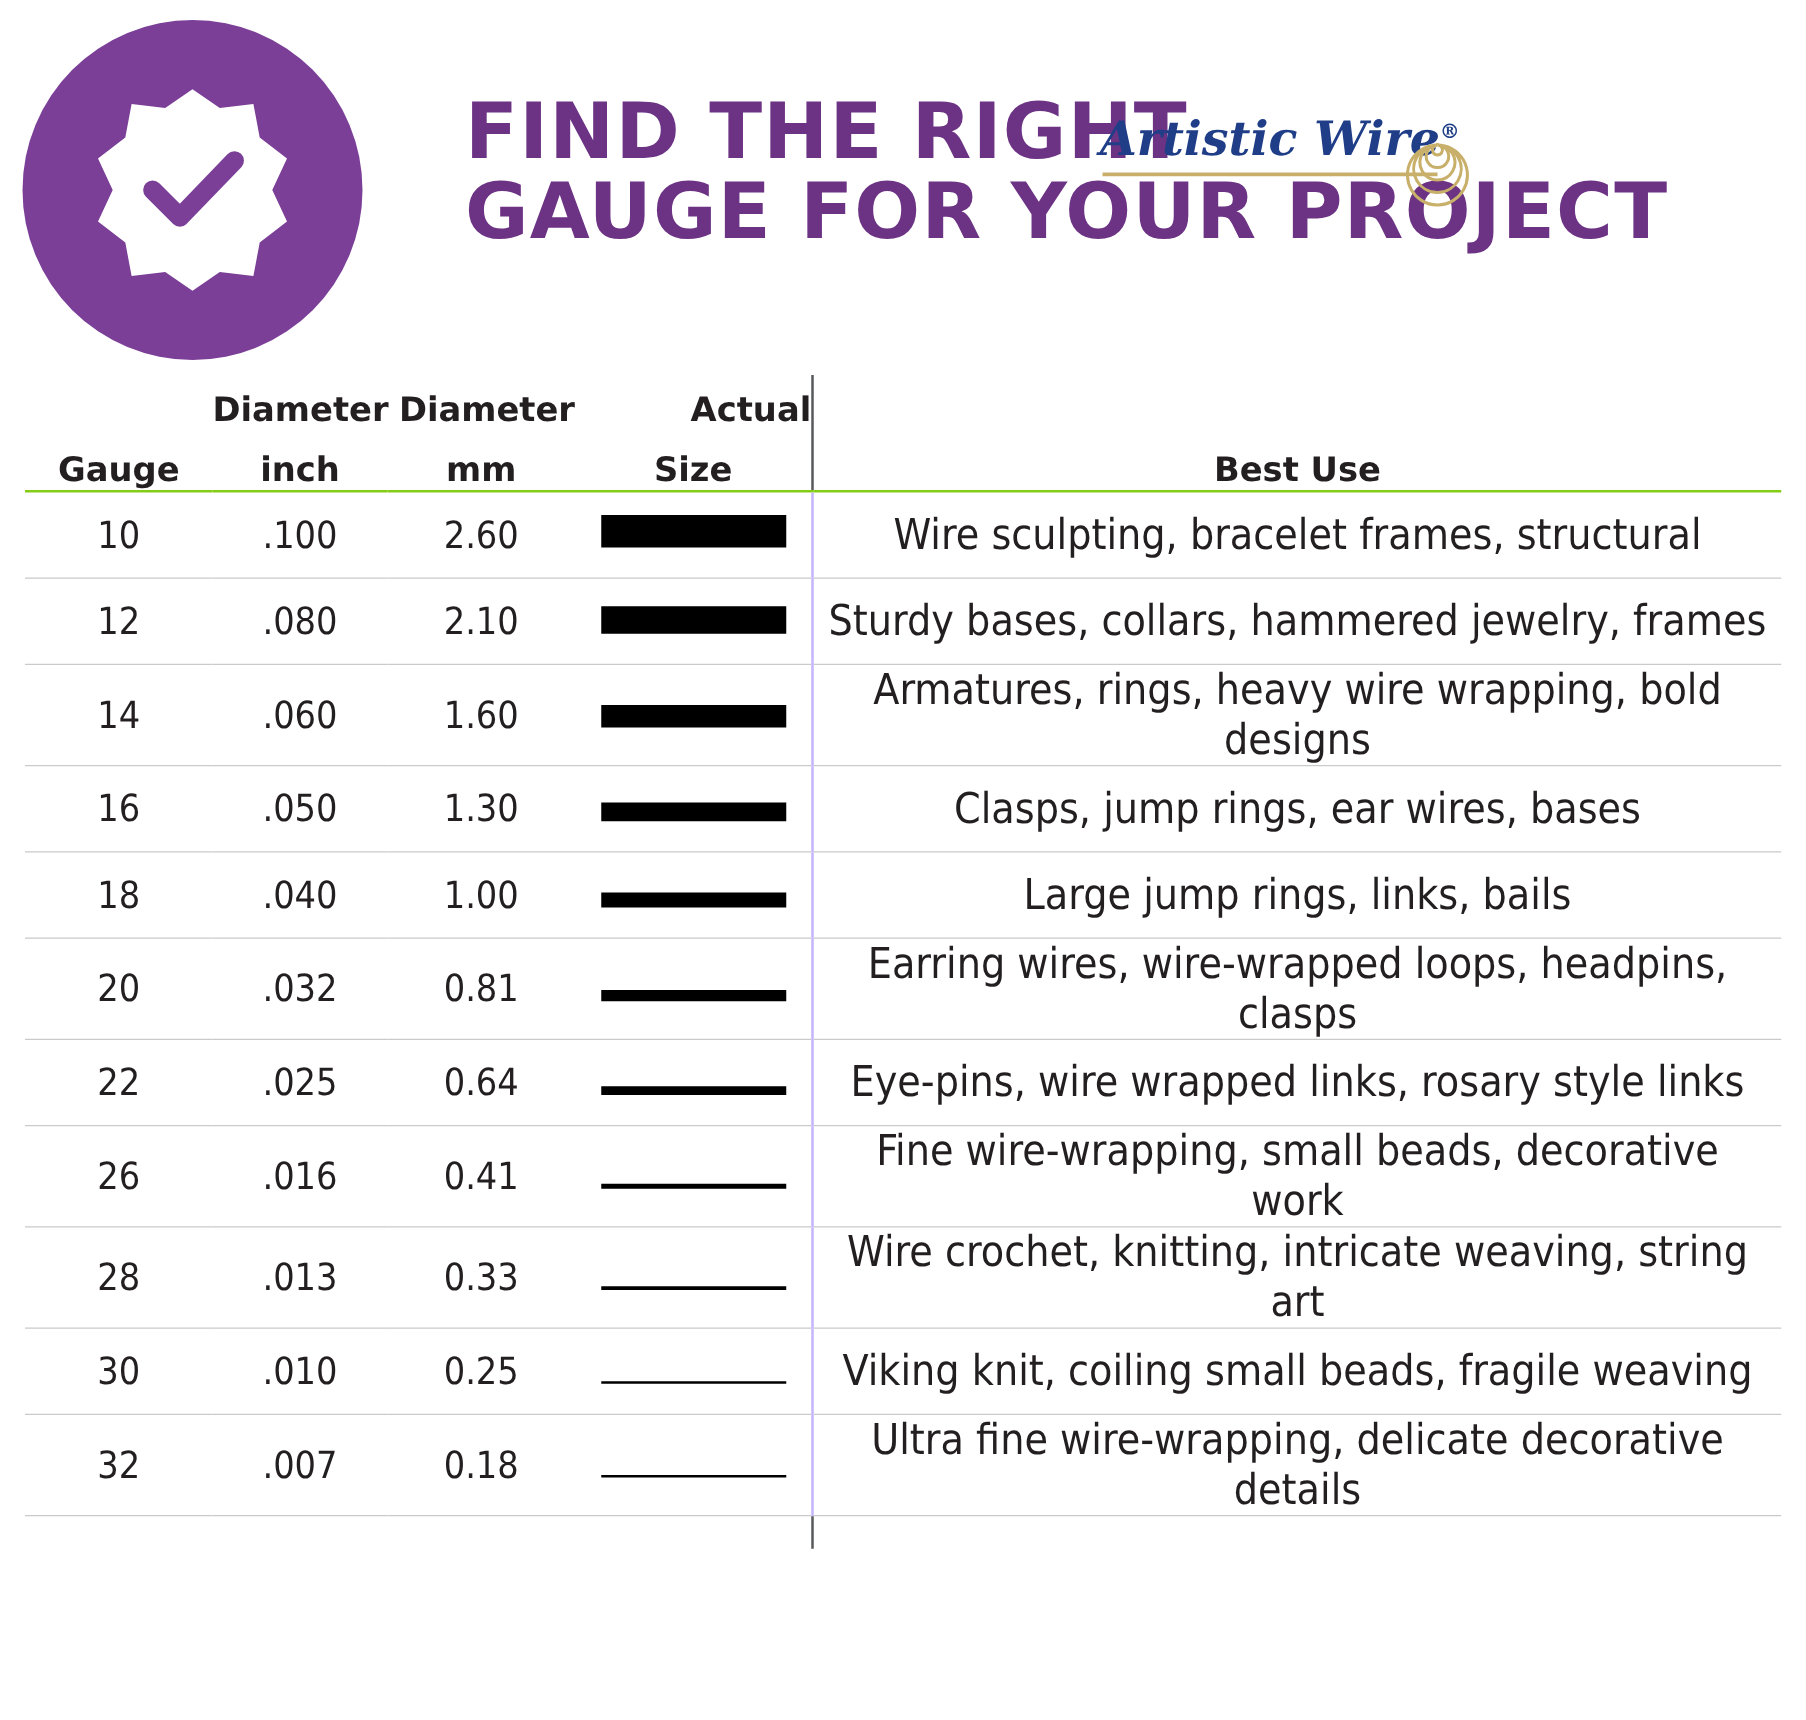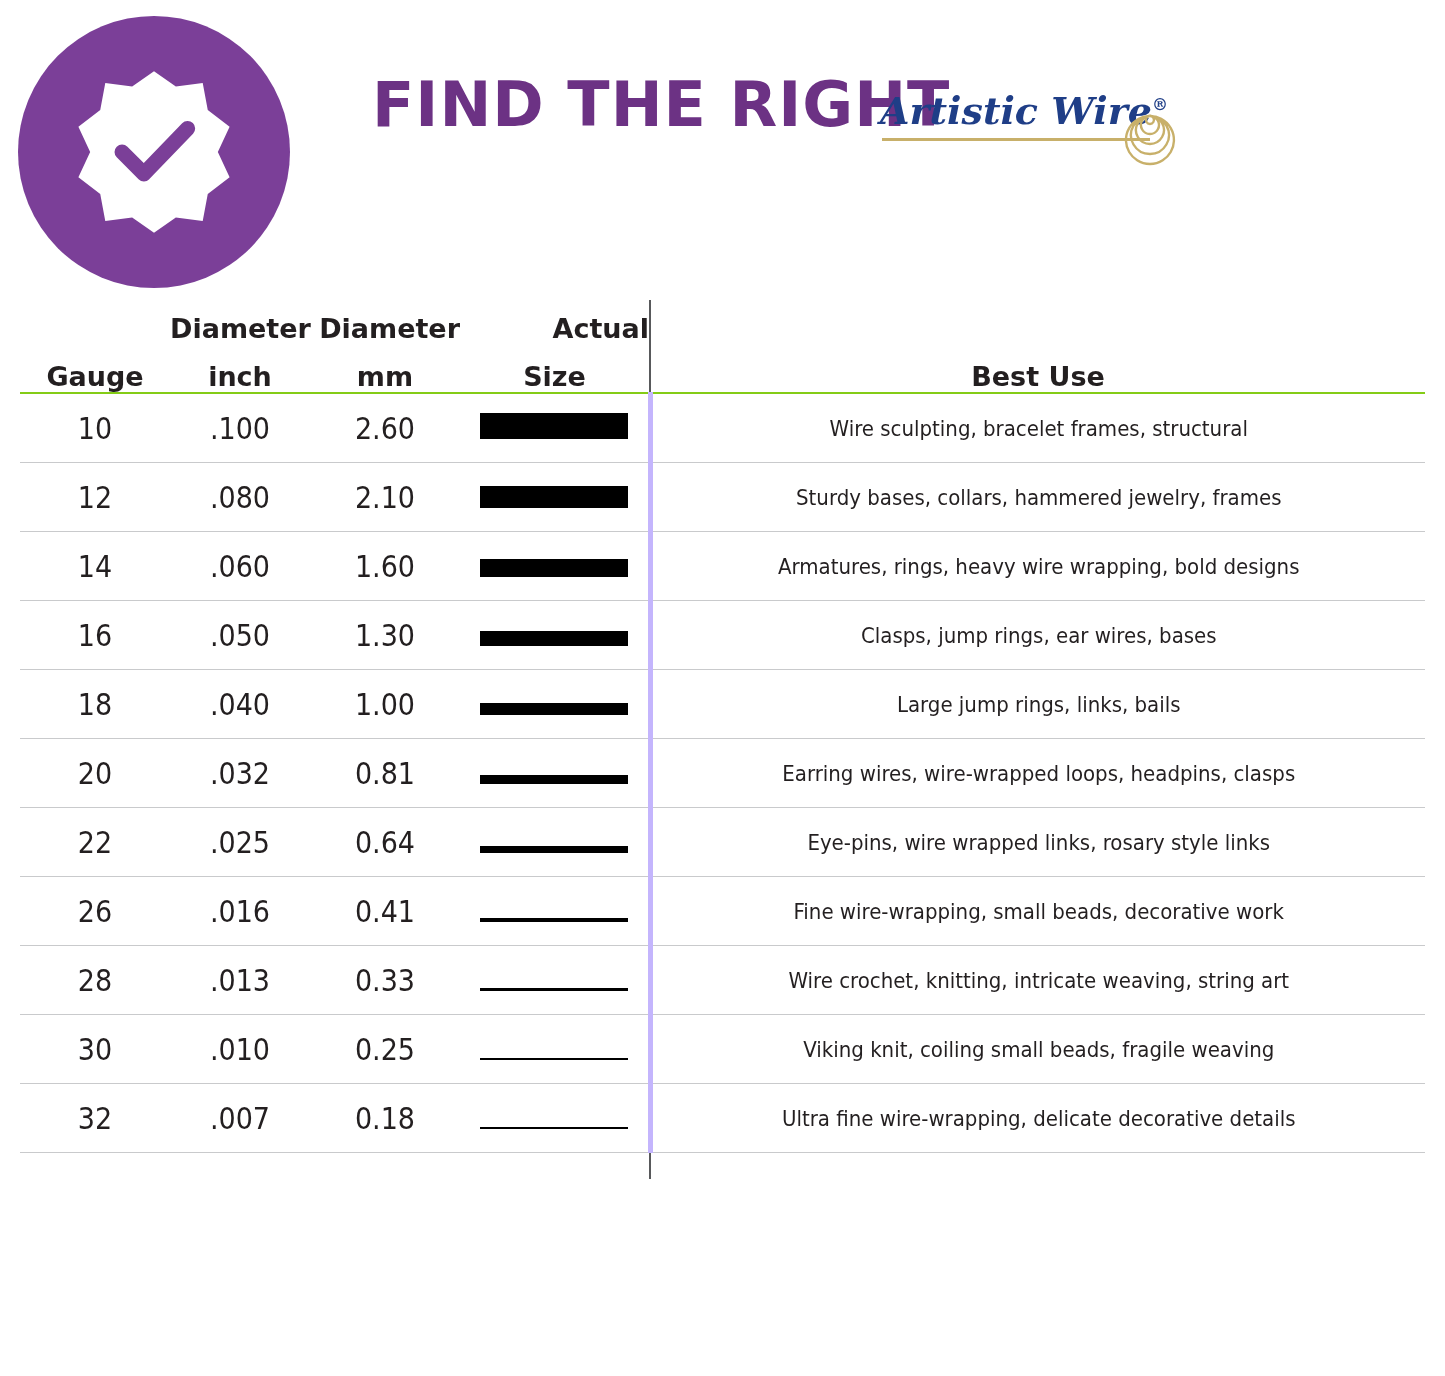--- a/index.html
+++ b/index.html
@@ -137,23 +137,23 @@
   .row td {
     height: 68px;
     border-bottom: 1px solid #c9cacc;
     font-family: "DejaVu Sans Condensed", "DejaVu Sans", sans-serif;
     font-size: 30px;
     color: #231f20;
     text-align: center;
     vertical-align: middle;
   }
   .row td.use {
-    font-size: 22px;
+    font-size: 34px;
     text-align: center;
-    border-left: 5px solid #c4b5fd;
+    border-left: 2px solid #c4b5fd;
     padding: 0 10px;
   }
   .hdr-bot td.use-head {
     border-left: 2px solid #58595b;
   }
   .hdr-top td.use-head-top {
     border-left: 2px solid #58595b;
   }
   .swatch-cell {
     text-align: center;
@@ -181,20 +181,21 @@
     <div class="badge-circle">
       <svg class="badge-star" viewBox="0 0 100 100">
         <path d="M50 2 L63 11 L79 9 L82 25 L95 35 L88 50 L95 65 L82 75 L79 91 L63 89 L50 98 L37 89 L21 91 L18 75 L5 65 L12 50 L5 35 L18 25 L21 9 L37 11 Z" fill="#ffffff"></path>
         <path d="M31 50 L44 63 L70 36" fill="none" stroke="#7b3f98" stroke-width="9" stroke-linecap="round" stroke-linejoin="round"></path>
       </svg>
     </div>
   </div>
 
   <div class="title-block">
     <div class="title-line">FIND THE RIGHT</div>
+    <div class="title-line">GAUGE FOR YOUR PROJECT</div>
   </div>
 
   <div class="brand">
     <div class="brand-text"><span>Artistic Wire</span><span class="brand-reg">®</span></div>
     <div class="brand-underline"></div>
     <svg class="brand-swirl" width="64" height="64" viewBox="0 0 64 64">
       <path d="M32 8 a24 24 0 1 1 -0.1 0 a19 19 0 1 0 0.1 0 a14 14 0 1 1 -0.1 0 a9 9 0 1 0 0.1 0 a4 4 0 1 1 -0.1 0" fill="none" stroke="#c8b06a" stroke-width="2.4"></path>
     </svg>
   </div>
 </div>

